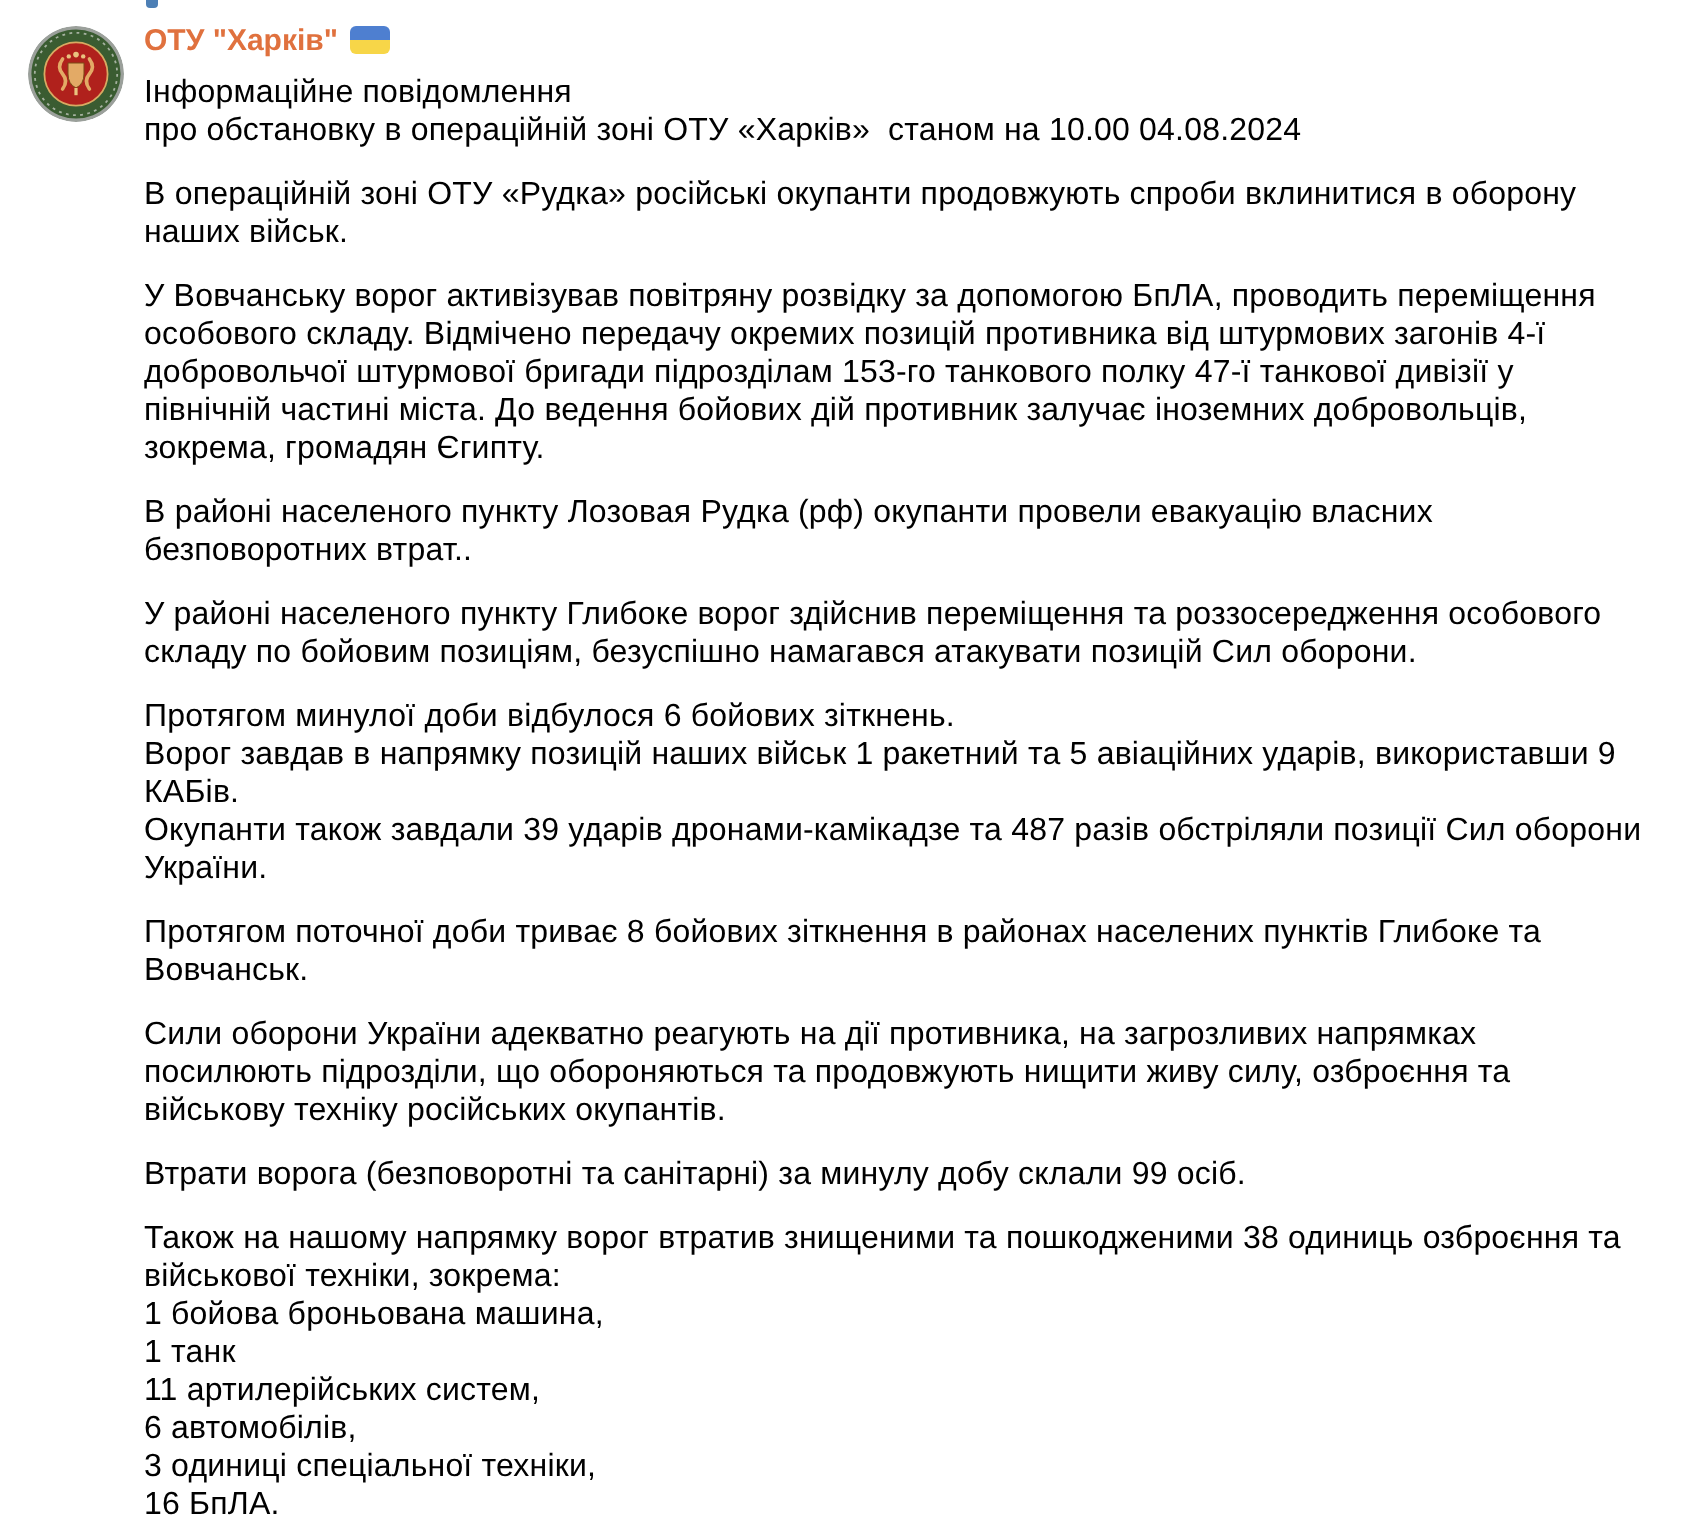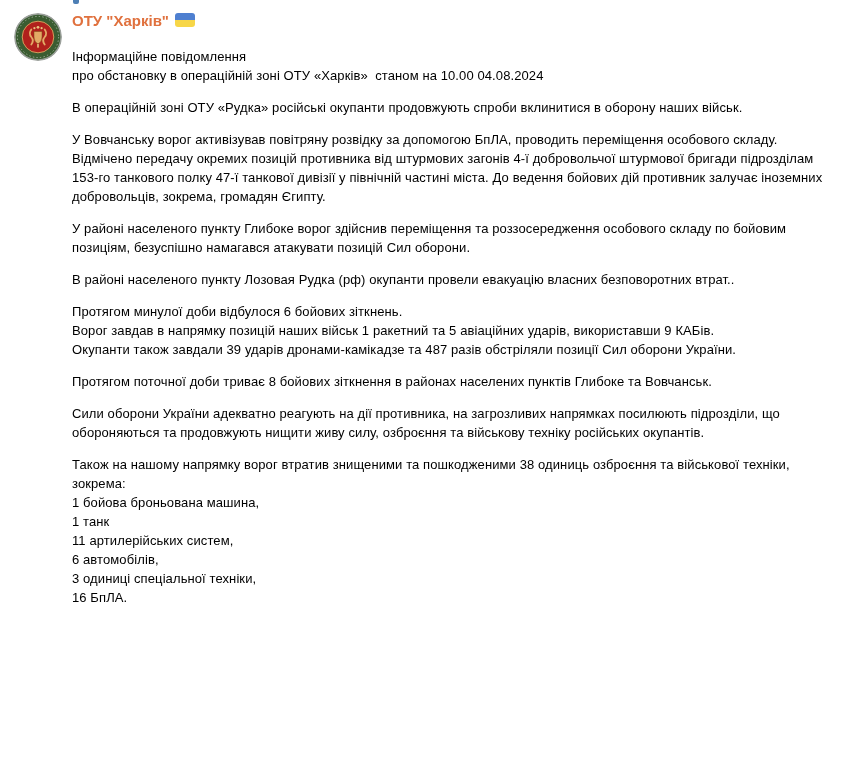--- a/index.html
+++ b/index.html
@@ -74,22 +74,22 @@
     height: 50%;
     background: #4e7fd0;
   }
   .flag .flag-bottom {
     display: block;
     width: 100%;
     height: 50%;
     background: #f7d648;
   }
   .message {
-    margin-top: 17px;
-    font-size: 13px;
+    margin-top: 7px;
+    font-size: 16px;
     line-height: 19px;
     color: #000000;
     letter-spacing: 0.1px;
   }
   .para {
     white-space: pre-wrap;
   }
   .para + .para {
     margin-top: 13px;
   }
@@ -132,27 +132,28 @@
           <span class="flag-top" style="background: rgb(78, 127, 208);"></span>
           <span class="flag-bottom" style="background: rgb(247, 214, 72);"></span>
         </span>
       </div>
 
       <div class="message">
           <div class="para">Інформаційне повідомлення
 про обстановку в операційній зоні ОТУ «Харків»  станом на 10.00 04.08.2024</div>
           <div class="para">В операційній зоні ОТУ «Рудка» російські окупанти продовжують спроби вклинитися в оборону наших військ.</div>
           <div class="para">У Вовчанську ворог активізував повітряну розвідку за допомогою БпЛА, проводить переміщення особового складу. Відмічено передачу окремих позицій противника від штурмових загонів 4-ї добровольчої штурмової бригади підрозділам 153-го танкового полку 47-ї танкової дивізії у північній частині міста. До ведення бойових дій противник залучає іноземних добровольців, зокрема, громадян Єгипту.</div>
+          <div class="para">В районі населеного пункту Лозовая Рудка (рф) окупанти провели евакуацію власних безповоротних втрат..</div>
           <div class="para">У районі населеного пункту Глибоке ворог здійснив переміщення та роззосередження особового складу по бойовим позиціям, безуспішно намагався атакувати позицій Сил оборони.</div>
-          <div class="para">В районі населеного пункту Лозовая Рудка (рф) окупанти провели евакуацію власних безповоротних втрат..</div>
           <div class="para">Протягом минулої доби відбулося 6 бойових зіткнень.
 Ворог завдав в напрямку позицій наших військ 1 ракетний та 5 авіаційних ударів, використавши 9 КАБів.
 Окупанти також завдали 39 ударів дронами-камікадзе та 487 разів обстріляли позиції Сил оборони України.</div>
           <div class="para">Протягом поточної доби триває 8 бойових зіткнення в районах населених пунктів Глибоке та Вовчанськ.</div>
           <div class="para">Сили оборони України адекватно реагують на дії противника, на загрозливих напрямках посилюють підрозділи, що обороняються та продовжують нищити живу силу, озброєння та військову техніку російських окупантів.</div>
+          <div class="para">Втрати ворога (безповоротні та санітарні) за минулу добу склали 99 осіб.</div>
           <div class="para">Також на нашому напрямку ворог втратив знищеними та пошкодженими 38 одиниць озброєння та військової техніки, зокрема:
 1 бойова броньована машина,
 1 танк
 11 артилерійських систем,
 6 автомобілів,
 3 одиниці спеціальної техніки,
 16 БпЛА.</div>
         </div>
     </div>
 

